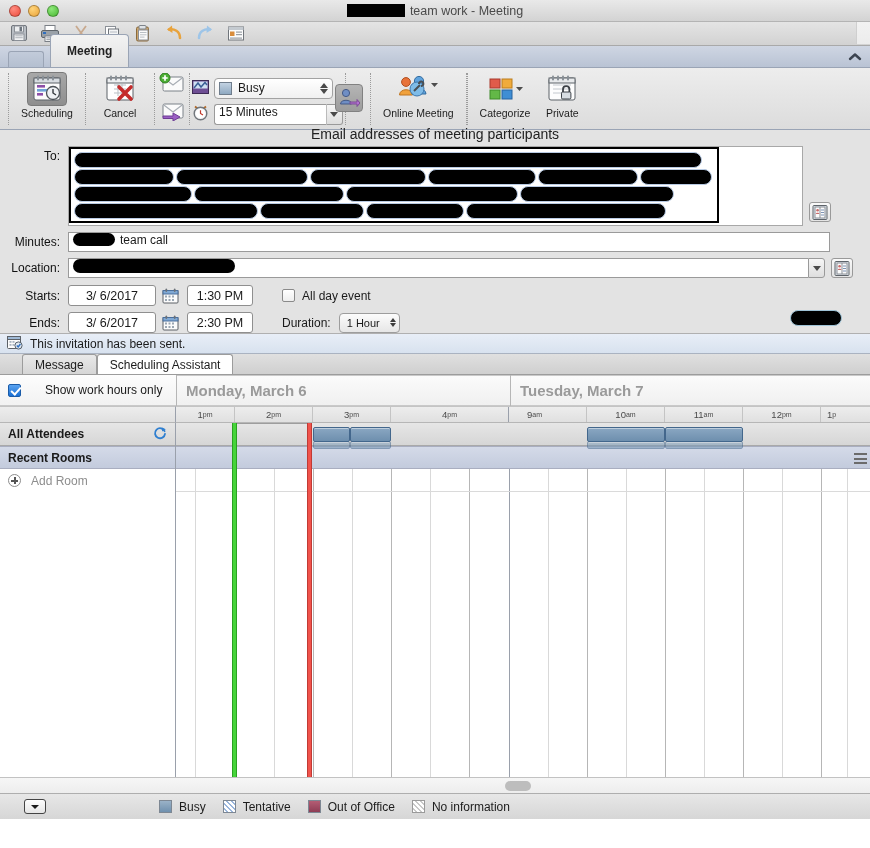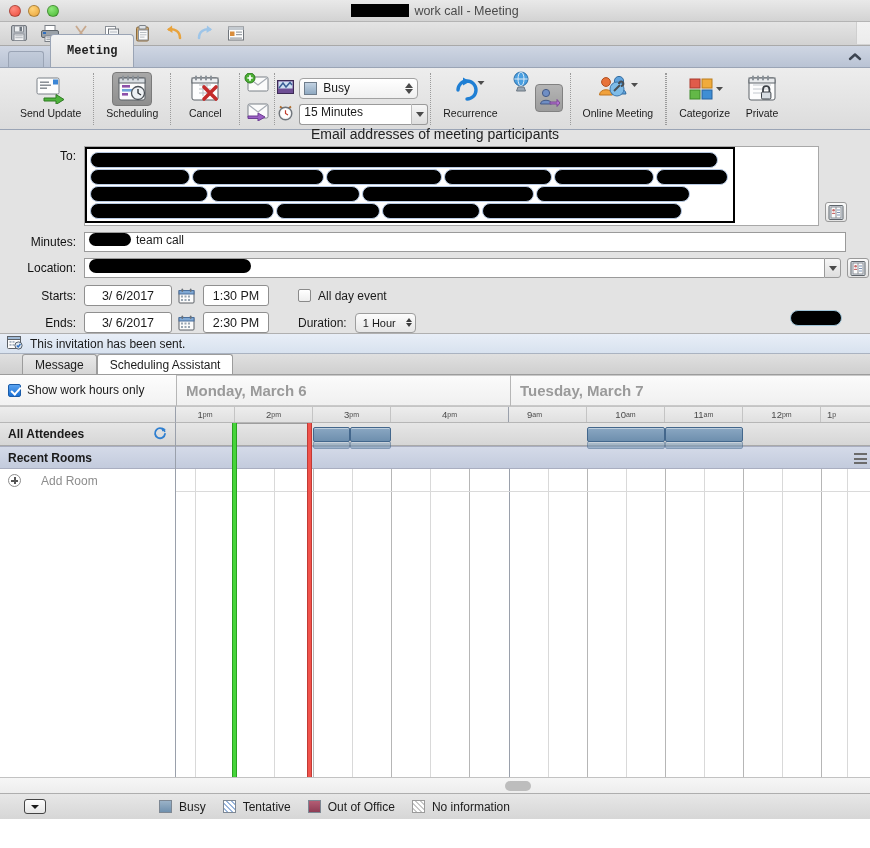--- a/index.html
+++ b/index.html
@@ -43,21 +43,21 @@
   .tabstrip {
     height:22px; background:linear-gradient(#cfd6e3,#b9c3d4);
     border-bottom:1px solid #9aa4b5; display:flex; align-items:flex-end;
     padding-left:8px; position:relative;
   }
   .rtab {
     height:21px; padding:16px 16px; display:flex; align-items:center;
     font-size:12px; font-weight:bold; color:#222;
     background:linear-gradient(#f3f3f3,#e2e2e2);
     border:1px solid #9aa4b5; border-bottom:none;
-    border-radius:4px 4px 0 0; margin-left:6px;font-family:Liberation Mono, monospace;
+    border-radius:4px 4px 0 0; margin-left:6px;
   }
   .rtab-filler {
     height:16px; width:36px; margin-left:0px;
     background:linear-gradient(#c2cbda,#b4bfd0);
     border:1px solid #9aa4b5; border-bottom:none; border-radius:3px 3px 0 0;
   }
   .collapse-btn {
     position:absolute; right:6px; bottom:2px; width:18px; height:16px;
     display:flex; align-items:center; justify-content:center;
   }
@@ -108,21 +108,21 @@
     border-radius:0 3px 3px 0;
   }
 
   
   .formarea { background:#e3e3e3; padding:0; position:relative; }
   .hint {
     position:absolute; top:125px; left:0; right:0; text-align:center;
     font-size:14px; color:#222; z-index:4;
   }
   .frow { display:flex; align-items:flex-start; padding:2px 0; }
-  .flabel { width:84px; text-align:right; padding-right:8px; font-size:12px;
+  .flabel { width:68px; text-align:right; padding-right:8px; font-size:12px;
             color:#111; padding-top:3px; }
   .to-box {
     width:650px; min-height:74px; background:#fff;
     border:2px solid #000; padding:2px 3px; position:relative;
   }
   .to-outer { width:735px; background:#fff; border:1px solid #a8a8a8; height:80px;
      display:flex; align-items:flex-start; }
   .pillrow { display:flex; align-items:center; height:17px; position:relative; }
   .pill {
     height:16px; border-radius:8px; background:#000;
@@ -188,21 +188,21 @@
     border:1px solid #9c9c9c; border-bottom:none;
     background:linear-gradient(#e9e9e9,#d6d6d6);
     border-radius:3px 3px 0 0;
   }
   .ptab.active { background:#ffffff; }
 
   
   .sched { display:flex; flex-direction:column; height:418px; background:#fff; }
   .sched-top { height:31px; display:flex; align-items:center;
     background:linear-gradient(#fdfdfd,#f2f2f2); border-bottom:1px solid #c9c9c9; }
-  .swh { display:flex; align-items:center; gap:6px; padding-left:8px;
+  .swh { display:flex; align-items:center; gap:24px; padding-left:8px;
          width:176px; font-size:12px; }
   .daybar { flex:1; display:flex; }
   .daycol { border-left:1px solid #b6b6b6;text-align:center; }
   .dayhdr {
     height:30px; display:flex; align-items:center; padding-left:9px;
     font-size:15px; font-weight:bold; color:#9a9a9a;
     background:linear-gradient(#fbfbfb,#f0f0f0);
     border-top:1px solid #c9c9c9;
   }
   .hourbar { height:17px; display:flex; background:linear-gradient(#ededed,#e0e0e0);
@@ -212,21 +212,21 @@
   .hourcell sup { font-size:7px; }
 
   .grid-wrap { flex:1; display:flex; position:relative; overflow:hidden; }
   .names-col { width:176px; border-right:1px solid #9aa0ab; background:#fff; }
   .name-row { height:23px; display:flex; align-items:center;
     padding-left:8px; font-size:12px; }
   .name-row.hdr { font-weight:bold; background:linear-gradient(#e6e6e6,#d6d6d6);
     border-bottom:1px solid #a9a9a9; justify-content:space-between; padding-right:8px; }
   .name-row.rooms { font-weight:bold; background:linear-gradient(#d4dae8,#c3cbdd);
     border-bottom:1px solid #a9aec0; border-top:1px solid #a9aec0; }
-  .name-row.add { color:#8d8d8d; gap:20px; }
+  .name-row.add { color:#8d8d8d; gap:10px; }
   .plus-circ { width:13px; height:13px; border-radius:50%;
     background:#fff; border:1.5px solid #8d8d8d; position:relative; }
   .plus-circ:before,.plus-circ:after{ content:""; position:absolute; background:#555; }
   .plus-circ:before{ left:2px; top:4.5px; width:7px; height:2px; }
   .plus-circ:after{ left:4.5px; top:2px; width:2px; height:7px; }
 
   .tl-area { flex:1; position:relative; background:#fff; overflow:hidden; }
   .tl-row { height:23px; position:relative; }
   .tl-row.hdr { background:linear-gradient(#e6e6e6,#d6d6d6);
     border-bottom:1px solid #a9a9a9; }
@@ -277,21 +277,21 @@
 <div class="win">
 
   <div class="titlebar">
     <div class="traffic">
       <span class="dot r"></span>
       <span class="dot y"></span>
       <span class="dot g"></span>
     </div>
     <div class="title-text">
       <span class="redact" style="width:58px;height:13px;margin-right:5px;"></span>
-      <span>work call - Meeting</span>
+      <span>team work - Meeting</span>
     </div>
   </div>
 
   <div class="qat">
     <span class="qicon">
       <svg width="20" height="19" viewBox="0 0 20 19">
           <rect x="2.5" y="1.5" width="15" height="15" rx="1.5" fill="#b9bec4" stroke="#70757b"></rect>
           <rect x="5.5" y="2" width="9" height="6" fill="#eceef0" stroke="#8b9097"></rect>
           <rect x="10.5" y="2.8" width="2.5" height="4.4" fill="#6d757e"></rect>
           <rect x="5" y="10" width="10" height="6.5" fill="#f2f3f4" stroke="#8b9097"></rect>
@@ -366,35 +366,20 @@
     </div>
     <div class="collapse-btn">
       <svg width="14" height="10" viewBox="0 0 14 10">
           <path d="M2 7 L7 2.5 L12 7" stroke="#3c4450" stroke-width="2.4" fill="none" stroke-linecap="round" stroke-linejoin="round"></path>
         </svg>
     </div>
   </div>
 
   <div class="ribbon">
 
-    <div class="rgroup">
-      <div class="rbtn">
-        <span class="glyph">
-          <svg width="34" height="30" viewBox="0 0 34 30">
-              <rect x="3" y="4" width="22" height="16" rx="1.5" fill="#fdfdfd" stroke="#7b8188"></rect>
-              <rect x="6" y="7.5" width="9" height="1.4" fill="#7e848b"></rect>
-              <rect x="6" y="10.5" width="11" height="1.4" fill="#7e848b"></rect>
-              <rect x="6" y="13.5" width="7" height="1.4" fill="#7e848b"></rect>
-              <rect x="19" y="5.5" width="5" height="5" fill="#3b86d6"></rect>
-              <path d="M10 24 L22 24 L22 20.5 L30 25.5 L22 30.5 L22 27 L10 27 Z" fill="#4eb33c" stroke="#2f7a23"></path>
-            </svg>
-        </span>
-        <span class="lbl">Send Update</span>
-      </div>
-    </div>
     <div class="rsep"></div>
 
     <div class="rgroup">
       <div class="rbtn pressed">
         <span class="glyph">
           <svg width="34" height="30" viewBox="0 0 34 30">
               <rect x="4" y="4" width="26" height="22" rx="2" fill="#fbfbfb" stroke="#5d6369"></rect>
               <rect x="4" y="4" width="26" height="5" fill="#d8dde2" stroke="#5d6369"></rect>
               <rect x="7" y="1.5" width="2" height="5" rx="1" fill="#888f96"></rect>
               <rect x="12" y="1.5" width="2" height="5" rx="1" fill="#888f96"></rect>
@@ -484,44 +469,20 @@
             <span>15 Minutes</span>
           </div>
           <div class="dropbtn" style="height:21px;border:1px solid #9a9a9a;border-left:1px solid #bbb;">
             <i class="arrow-dn"></i>
           </div>
         </div>
       </div>
     </div>
     <div class="rsep"></div>
 
-    <div class="rgroup">
-      <div class="rbtn">
-        <span class="glyph">
-          <svg width="38" height="30" viewBox="0 0 38 30">
-              <path d="M7 16 A9 9 0 1 1 16 25" fill="none" stroke="#1f7fd4" stroke-width="3.4" stroke-linecap="round"></path>
-              <path d="M12 3.5 L19 7.5 L12 11.5 Z" fill="#1f7fd4"></path>
-              <path d="M24 24 L24 14" stroke="none"></path>
-              <path d="M26.5 7 L33.5 7 L30 11 Z" fill="#4d4d4d"></path>
-            </svg>
-        </span>
-        <span class="lbl">Recurrence</span>
-      </div>
-      <div class="rbtn" style="min-width:30px;padding-top:0;">
-        <span class="glyph" style="height:26px;">
-          <svg width="26" height="26" viewBox="0 0 26 26">
-              <circle cx="13" cy="9" r="7" fill="#4a9fe0" stroke="#2d6ea8"></circle>
-              <ellipse cx="13" cy="9" rx="3" ry="7" fill="none" stroke="#dceaf6" stroke-width="1"></ellipse>
-              <path d="M6.3 9h13.4" stroke="#dceaf6" stroke-width="1"></path>
-              <path d="M10 17 L16 17 L17.5 21 L8.5 21 Z" fill="#9aa7b4" stroke="#6b7681"></path>
-            </svg>
-        </span>
-        <span class="glyph pressed" style="height:0;"></span>
-      </div>
-    </div>
 
     <div class="rgroup" style="margin-left:-18px;">
       <div class="rbtn" style="min-width:28px;padding:0;">
         <span class="glyph" style="background:linear-gradient(#b5b5b5,#9c9c9c);border:1px solid #818181;border-radius:4px;height:28px;width:28px;margin-top:14px;">
           <svg width="22" height="22" viewBox="0 0 22 22">
               <circle cx="8" cy="6" r="3.6" fill="#6f8ec4" stroke="#455a86"></circle>
               <path d="M2.5 17 C2.5 12 13.5 12 13.5 17 Z" fill="#6f8ec4" stroke="#455a86"></path>
               <path d="M12 15 L19 15 L19 12.5 L22 16 L19 19.5 L19 17 L12 17 Z" fill="#b070cf" stroke="#7c4a95"></path>
             </svg>
         </span>

